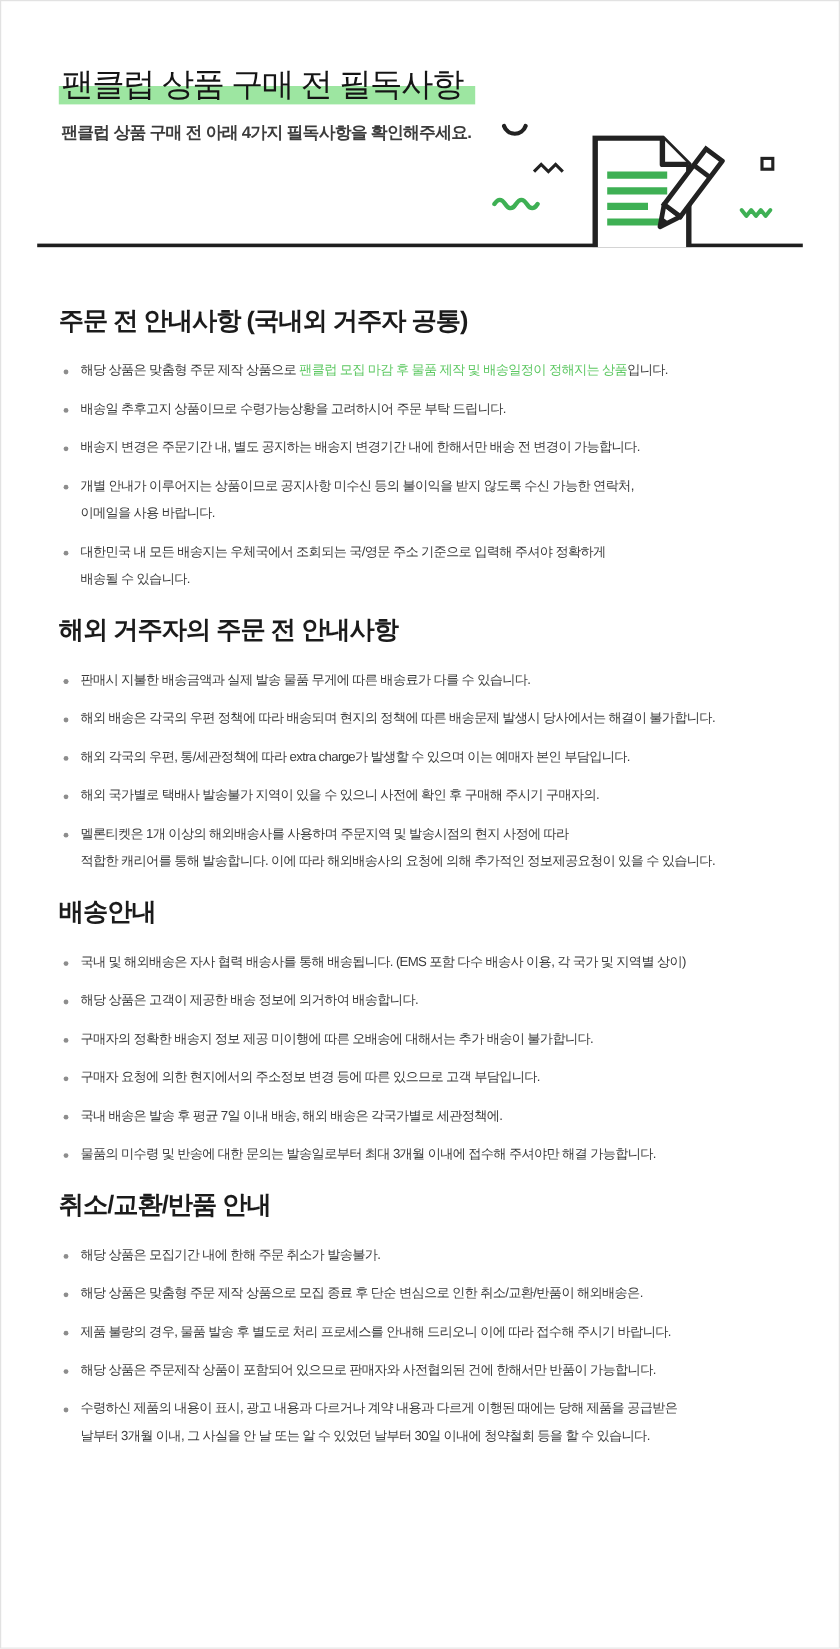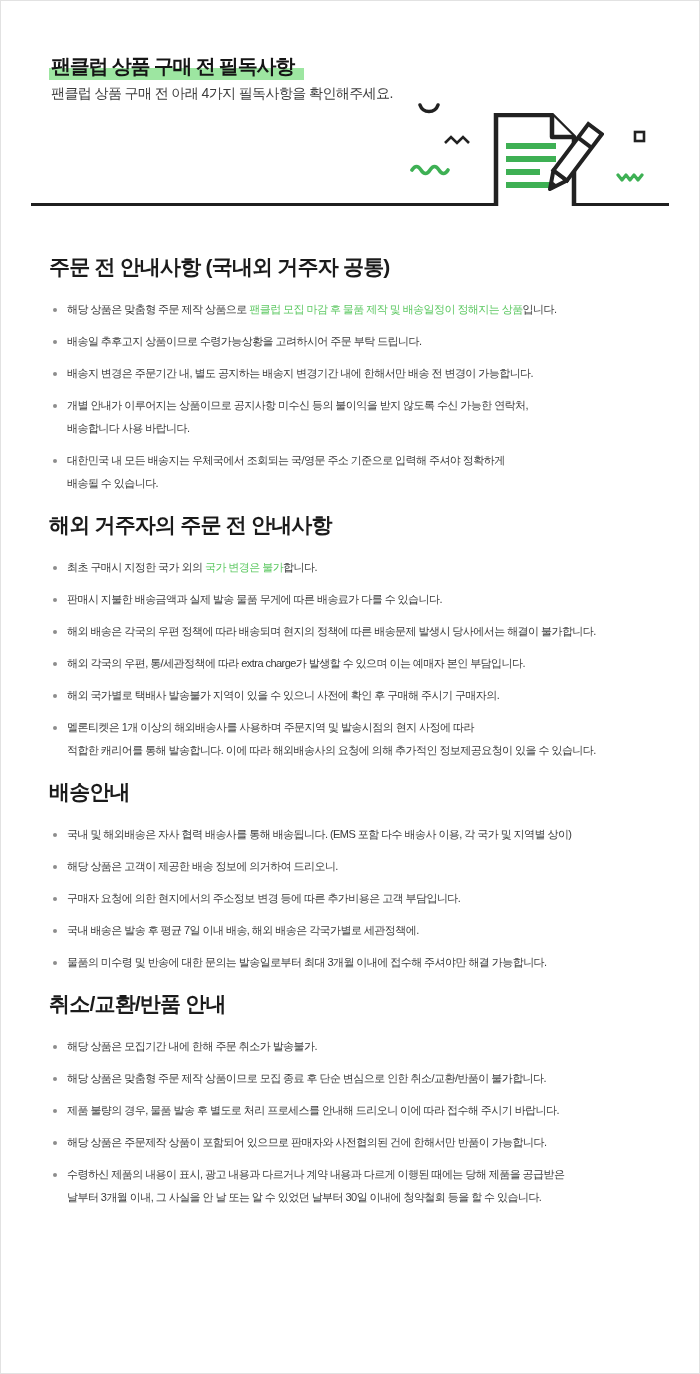--- a/index.html
+++ b/index.html
@@ -26,33 +26,33 @@
   
   .header{
     position:relative;
     margin:0 30px;
     height:150px;
     border-bottom:3px solid #1f1f1f;
   }
   .title-row{margin:55px 0 0 20px;}
   .hl{
     display:inline-block;
-    font-size:20px;
-    font-weight:700;
+    font-size:27px;
+    font-weight:400;
     letter-spacing:-1.2px;
     color:#151515;
     line-height:1.05;
     padding:0 10px 3px 2px;
     margin-left:-2px;
     background:linear-gradient(to bottom, transparent 50%, var(--hl) 50%);
   }
   .subtitle{
-    margin:5px 0 0 20px;
+    margin:15px 0 0 20px;
     font-size:14px;
-    font-weight:400;
+    font-weight:700;
     letter-spacing:-0.6px;
     color:#3c3c3c;
   }
   .deco{position:absolute;}
   
   .content{padding:0 32px;}
   section{margin-top:16px;}
   section:first-child{margin-top:47px;}
   h2{
     margin-left:16px;
@@ -127,52 +127,53 @@
   </header>
 
   <main class="content" id="sections">
       <section>
         <h2>주문 전 안내사항 (국내외 거주자 공통)</h2>
         <ul>
           <li><span class="dot"></span><span class="txt"><span>해당 상품은 맞춤형 주문 제작 상품으로 </span><span class="green">팬클럽 모집 마감 후 물품 제작 및 배송일정이 정해지는 상품</span><span>입니다.</span></span></li>
           <li><span class="dot"></span><span class="txt"><span>배송일 추후고지 상품이므로 수령가능상황을 고려하시어 주문 부탁 드립니다.</span></span></li>
           <li><span class="dot"></span><span class="txt"><span>배송지 변경은 주문기간 내, 별도 공지하는 배송지 변경기간 내에 한해서만 배송 전 변경이 가능합니다.</span></span></li>
           <li><span class="dot"></span><span class="txt"><span>개별 안내가 이루어지는 상품이므로 공지사항 미수신 등의 불이익을 받지 않도록 수신 가능한 연락처,
-배송합니다 사용 바랍니다.</span></span></li>
+이메일을 사용 바랍니다.</span></span></li>
           <li><span class="dot"></span><span class="txt"><span>대한민국 내 모든 배송지는 우체국에서 조회되는 국/영문 주소 기준으로 입력해 주셔야 정확하게
 배송될 수 있습니다.</span></span></li>
         </ul>
       </section>
       <section>
         <h2>해외 거주자의 주문 전 안내사항</h2>
         <ul>
-          <li><span class="dot"></span><span class="txt"><span>최초 구매시 지정한 국가 외의 </span><span class="green">국가 변경은 불가</span><span>합니다.</span></span></li>
+          <li><span class="dot"></span></li>
           <li><span class="dot"></span><span class="txt"><span>판매시 지불한 배송금액과 실제 발송 물품 무게에 따른 배송료가 다를 수 있습니다.</span></span></li>
           <li><span class="dot"></span><span class="txt"><span>해외 배송은 각국의 우편 정책에 따라 배송되며 현지의 정책에 따른 배송문제 발생시 당사에서는 해결이 불가합니다.</span></span></li>
           <li><span class="dot"></span><span class="txt"><span>해외 각국의 우편, 통/세관정책에 따라 extra charge가 발생할 수 있으며 이는 예매자 본인 부담입니다.</span></span></li>
           <li><span class="dot"></span><span class="txt"><span>해외 국가별로 택배사 발송불가 지역이 있을 수 있으니 사전에 확인 후 구매해 주시기 구매자의.</span></span></li>
           <li><span class="dot"></span><span class="txt"><span>멜론티켓은 1개 이상의 해외배송사를 사용하며 주문지역 및 발송시점의 현지 사정에 따라
 적합한 캐리어를 통해 발송합니다. 이에 따라 해외배송사의 요청에 의해 추가적인 정보제공요청이 있을 수 있습니다.</span></span></li>
         </ul>
       </section>
       <section>
         <h2>배송안내</h2>
         <ul>
           <li><span class="dot"></span><span class="txt"><span>국내 및 해외배송은 자사 협력 배송사를 통해 배송됩니다. (EMS 포함 다수 배송사 이용, 각 국가 및 지역별 상이)</span></span></li>
-          <li><span class="dot"></span><span class="txt"><span>해당 상품은 고객이 제공한 배송 정보에 의거하여 드리오니.</span></span></li>
-          <li><span class="dot"></span><span class="txt"><span>구매자 요청에 의한 현지에서의 주소정보 변경 등에 따른 추가비용은 고객 부담입니다.</span></span></li>
+          <li><span class="dot"></span><span class="txt"><span>해당 상품은 고객이 제공한 배송 정보에 의거하여 배송합니다.</span></span></li>
+          <li><span class="dot"></span><span class="txt"><span>구매자의 정확한 배송지 정보 제공 미이행에 따른 오배송에 대해서는 추가 배송이 불가합니다.</span></span></li>
+          <li><span class="dot"></span><span class="txt"><span>구매자 요청에 의한 현지에서의 주소정보 변경 등에 따른 있으므로 고객 부담입니다.</span></span></li>
           <li><span class="dot"></span><span class="txt"><span>국내 배송은 발송 후 평균 7일 이내 배송, 해외 배송은 각국가별로 세관정책에.</span></span></li>
           <li><span class="dot"></span><span class="txt"><span>물품의 미수령 및 반송에 대한 문의는 발송일로부터 최대 3개월 이내에 접수해 주셔야만 해결 가능합니다.</span></span></li>
         </ul>
       </section>
       <section>
         <h2>취소/교환/반품 안내</h2>
         <ul>
           <li><span class="dot"></span><span class="txt"><span>해당 상품은 모집기간 내에 한해 주문 취소가 발송불가.</span></span></li>
-          <li><span class="dot"></span><span class="txt"><span>해당 상품은 맞춤형 주문 제작 상품이므로 모집 종료 후 단순 변심으로 인한 취소/교환/반품이 불가합니다.</span></span></li>
+          <li><span class="dot"></span><span class="txt"><span>해당 상품은 맞춤형 주문 제작 상품으로 모집 종료 후 단순 변심으로 인한 취소/교환/반품이 해외배송은.</span></span></li>
           <li><span class="dot"></span><span class="txt"><span>제품 불량의 경우, 물품 발송 후 별도로 처리 프로세스를 안내해 드리오니 이에 따라 접수해 주시기 바랍니다.</span></span></li>
           <li><span class="dot"></span><span class="txt"><span>해당 상품은 주문제작 상품이 포함되어 있으므로 판매자와 사전협의된 건에 한해서만 반품이 가능합니다.</span></span></li>
           <li><span class="dot"></span><span class="txt"><span>수령하신 제품의 내용이 표시, 광고 내용과 다르거나 계약 내용과 다르게 이행된 때에는 당해 제품을 공급받은
 날부터 3개월 이내, 그 사실을 안 날 또는 알 수 있었던 날부터 30일 이내에 청약철회 등을 할 수 있습니다.</span></span></li>
         </ul>
       </section>
     </main>
 </div>
 
 </body></html>

